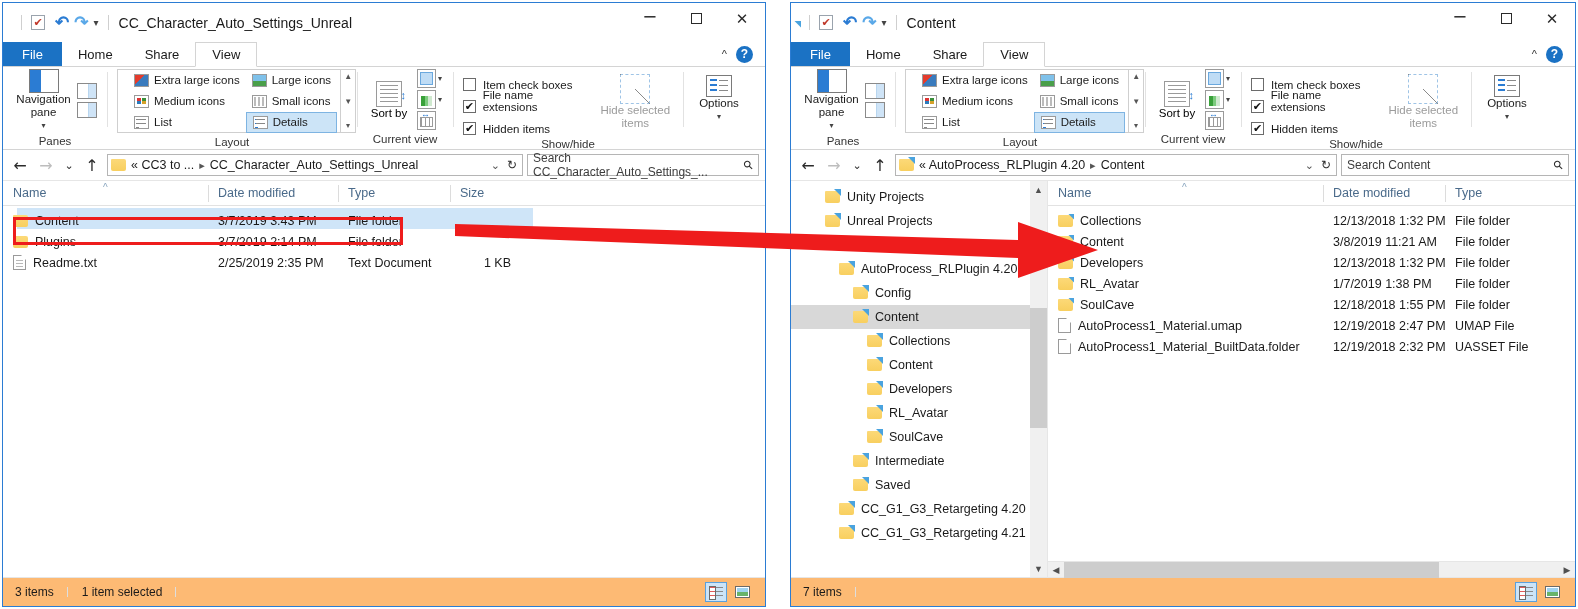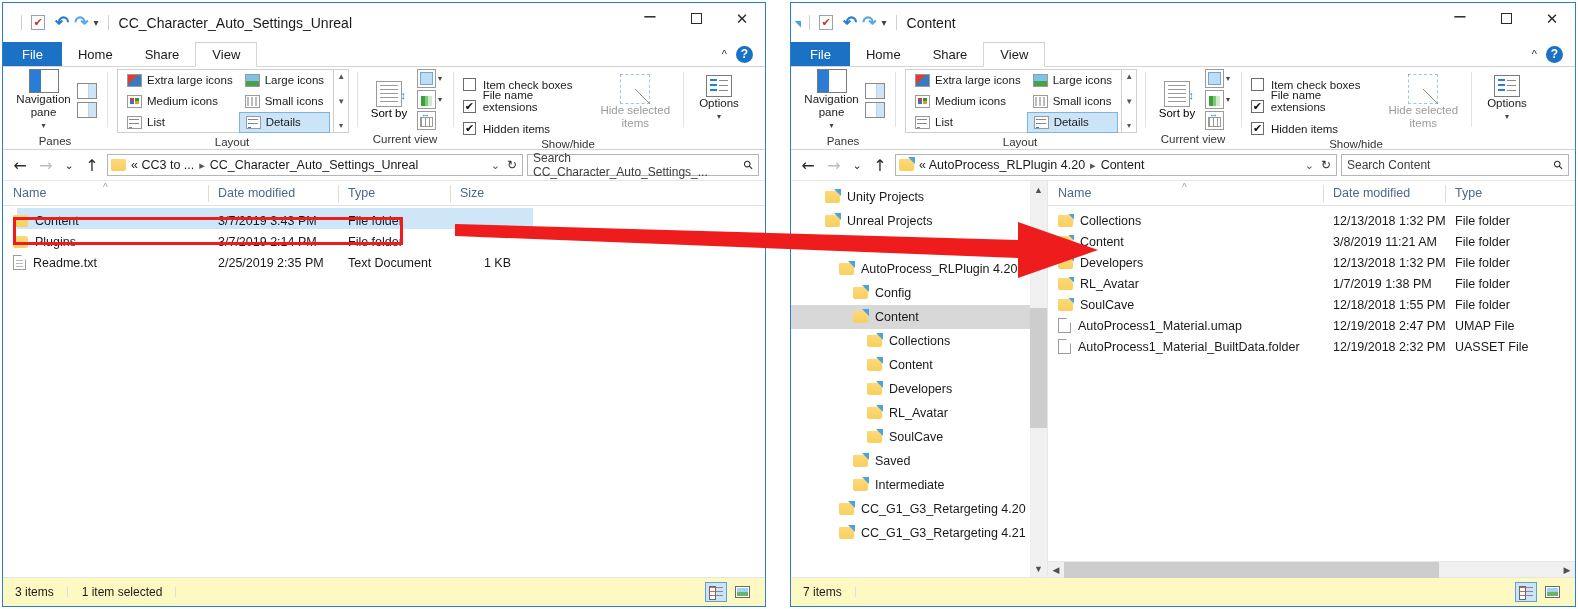--- a/index.html
+++ b/index.html
@@ -106,21 +106,21 @@
   .navpane-glyph i.b { width: 60%; background:#fff; }
 
   .mini-col { display:flex; flex-direction:column; justify-content:center; gap:3px; margin-left:3px;}
   .mini-glyph { width: 20px; height: 16px; border: 1px solid #8a8a8a; display:flex; background:#fff;}
   .mini-glyph i.a { width: 45%; background:#cfe4f7; }
   .mini-glyph i.b { width: 55%; background:#fff; border-left:1px solid #b9d6ef;}
   .mini-glyph.rev i.a { width: 55%; background:#fff; }
   .mini-glyph.rev i.b { width: 45%; background:#cfe4f7; border-left:1px solid #b9d6ef;}
 
   
-  .gallery { border: 1px solid #cfcfcf; display:flex; height: 64px; }
+  .gallery { border: 1px solid #cfcfcf; display:flex; height: 64px; padding-left: 7px; }
   .gal-items { display:grid; grid-template-columns: auto auto; grid-auto-rows: 21px;
                align-content:center; padding: 1px 3px; }
   .gal-item { display:flex; align-items:center; gap:5px; font-size:11.5px; color:#1a1a1a;
               padding: 0 6px; white-space: nowrap; }
   .gal-item.sel { background:#cce4f7; border:1px solid #7eb4e2; }
   .gal-scroll { width: 15px; border-left:1px solid #cfcfcf; display:flex; flex-direction:column;
                 justify-content:space-between; align-items:center; padding: 2px 0; font-size:8px; color:#555;}
   .gi {
     width: 15px; height: 13px; border: 1px solid #9a9a9a; background:#fff;
     display:block; flex:none; position:relative; overflow:hidden;
@@ -235,21 +235,21 @@
   .sel-band { position:absolute; background:#cfe5f8; }
 
   .hscroll { height:16px; background:#f0f0f0; display:flex; align-items:center; flex:none;
              border-top:1px solid #e6e6e6; }
   .hs-btn { width:16px; text-align:center; font-size:9px; color:#505050; }
   .hs-track { flex:1; height:16px; position:relative; }
   .hs-thumb { position:absolute; top:0; height:16px; background:#cdcdcd; }
 
   
   .statusbar { height: 29px; flex:none; border-top:1px solid #e6e6e6; display:flex; align-items:center;
-               padding: 0 12px; font-size:12px; color:#1a1a1a; gap:0; background:#fef9c3;}
+               padding: 0 12px; font-size:12px; color:#1a1a1a; gap:0; background:#fdba74;}
   .st-item { padding-right: 14px; position:relative; }
   .st-item::after { content:""; position:absolute; right:0; top:2px; bottom:2px; width:1px; background:#dedede;}
   .st-item + .st-item { padding-left: 14px; }
   .view-btns { margin-left:auto; display:flex; gap:4px; align-items:center;}
   .vb { width:22px; height:20px; display:flex; align-items:center; justify-content:center; }
   .vb.active { background:#cce4f7; border:1px solid #5aa0dc; }
   .vb-details { width:14px; height:12px; position:relative; }
   .vb-details::before{content:"";position:absolute;left:0;top:0;width:5px;height:12px;border:1px solid #6a6a6a;
      background: repeating-linear-gradient(180deg,#e05c5c 0 1px,#fff 1px 4px);}
   .vb-details::after{content:"";position:absolute;left:7px;top:1px;right:0;bottom:1px;
@@ -732,25 +732,25 @@
         <div class="tree-item" style="padding-left:76px">
             <span class="folder-ico small folder-shortcut"></span>
             <span>RL_Avatar</span>
           </div>
         <div class="tree-item" style="padding-left:76px">
             <span class="folder-ico small folder-shortcut"></span>
             <span>SoulCave</span>
           </div>
         <div class="tree-item" style="padding-left:62px">
             <span class="folder-ico small folder-shortcut"></span>
+            <span>Intermediate</span>
+          </div>
+        <div class="tree-item" style="padding-left:62px">
+            <span class="folder-ico small folder-shortcut"></span>
             <span>Saved</span>
-          </div>
-        <div class="tree-item" style="padding-left:62px">
-            <span class="folder-ico small folder-shortcut"></span>
-            <span>Intermediate</span>
           </div>
         <div class="tree-item" style="padding-left:48px">
             <span class="folder-ico small folder-shortcut"></span>
             <span>CC_G1_G3_Retargeting 4.20</span>
           </div>
         <div class="tree-item" style="padding-left:48px">
             <span class="folder-ico small folder-shortcut"></span>
             <span>CC_G1_G3_Retargeting 4.21</span>
           </div>
 

